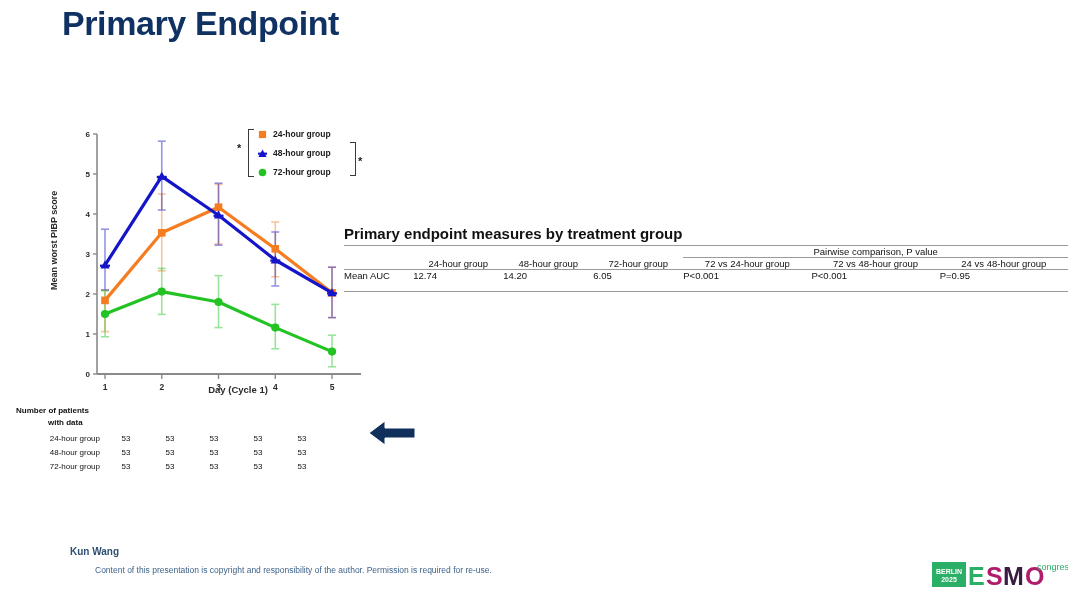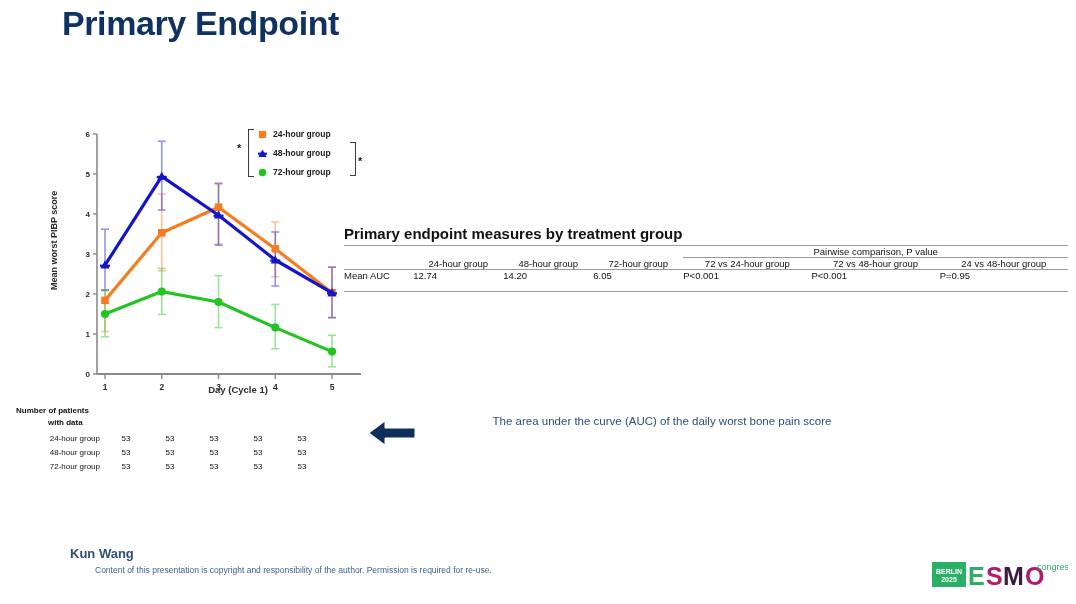--- a/index.html
+++ b/index.html
@@ -188,21 +188,21 @@
     font-size: 11.5px;
     line-height: 27px;
     color: #2d4f72;
   }
 
   
   #footer-author {
     position: absolute;
     left: 70px;
     top: 546px;
-    font-size: 13px;
+    font-size: 10px;
     font-weight: bold;
     color: #2d4f72;
   }
   #footer-copy {
     position: absolute;
     left: 70px;
     top: 565px;
     font-size: 8.5px;
     color: #3f6389;
     margin-left: 25px;
@@ -456,21 +456,20 @@
         <td colspan="7"></td>
       </tr>
     </tfoot>
   </table>
 </div>
 
 <svg id="caption-arrow" width="48" height="30" viewBox="0 0 48 30">
   <polygon points="1,15 17,3 17,10 47,10 47,20 17,20 17,27" fill="#10305c" stroke="#ffffff" stroke-width="1"></polygon>
 </svg>
 <div id="caption-text">
-  <div>The area under the curve (AUC) of the daily worst bone pain score</div>
 </div>
 
 <div id="footer-author">Kun Wang</div>
 <div id="footer-copy">Content of this presentation is copyright and responsibility of the author. Permission is required for re-use.</div>
 
 <svg id="esmo-logo" viewBox="0 0 136 32">
   <rect x="0" y="4" width="34" height="25" fill="#2BAE66"></rect>
   <text x="17" y="15.5" font-family="'Liberation Sans', sans-serif" font-size="7" font-weight="bold" fill="#ffffff" text-anchor="middle">BERLIN</text>
   <text x="17" y="24" font-family="'Liberation Sans', sans-serif" font-size="7" font-weight="bold" fill="#ffffff" text-anchor="middle">2025</text>
   <rect x="36" y="4" width="18" height="25" fill="#ffffff"></rect>

